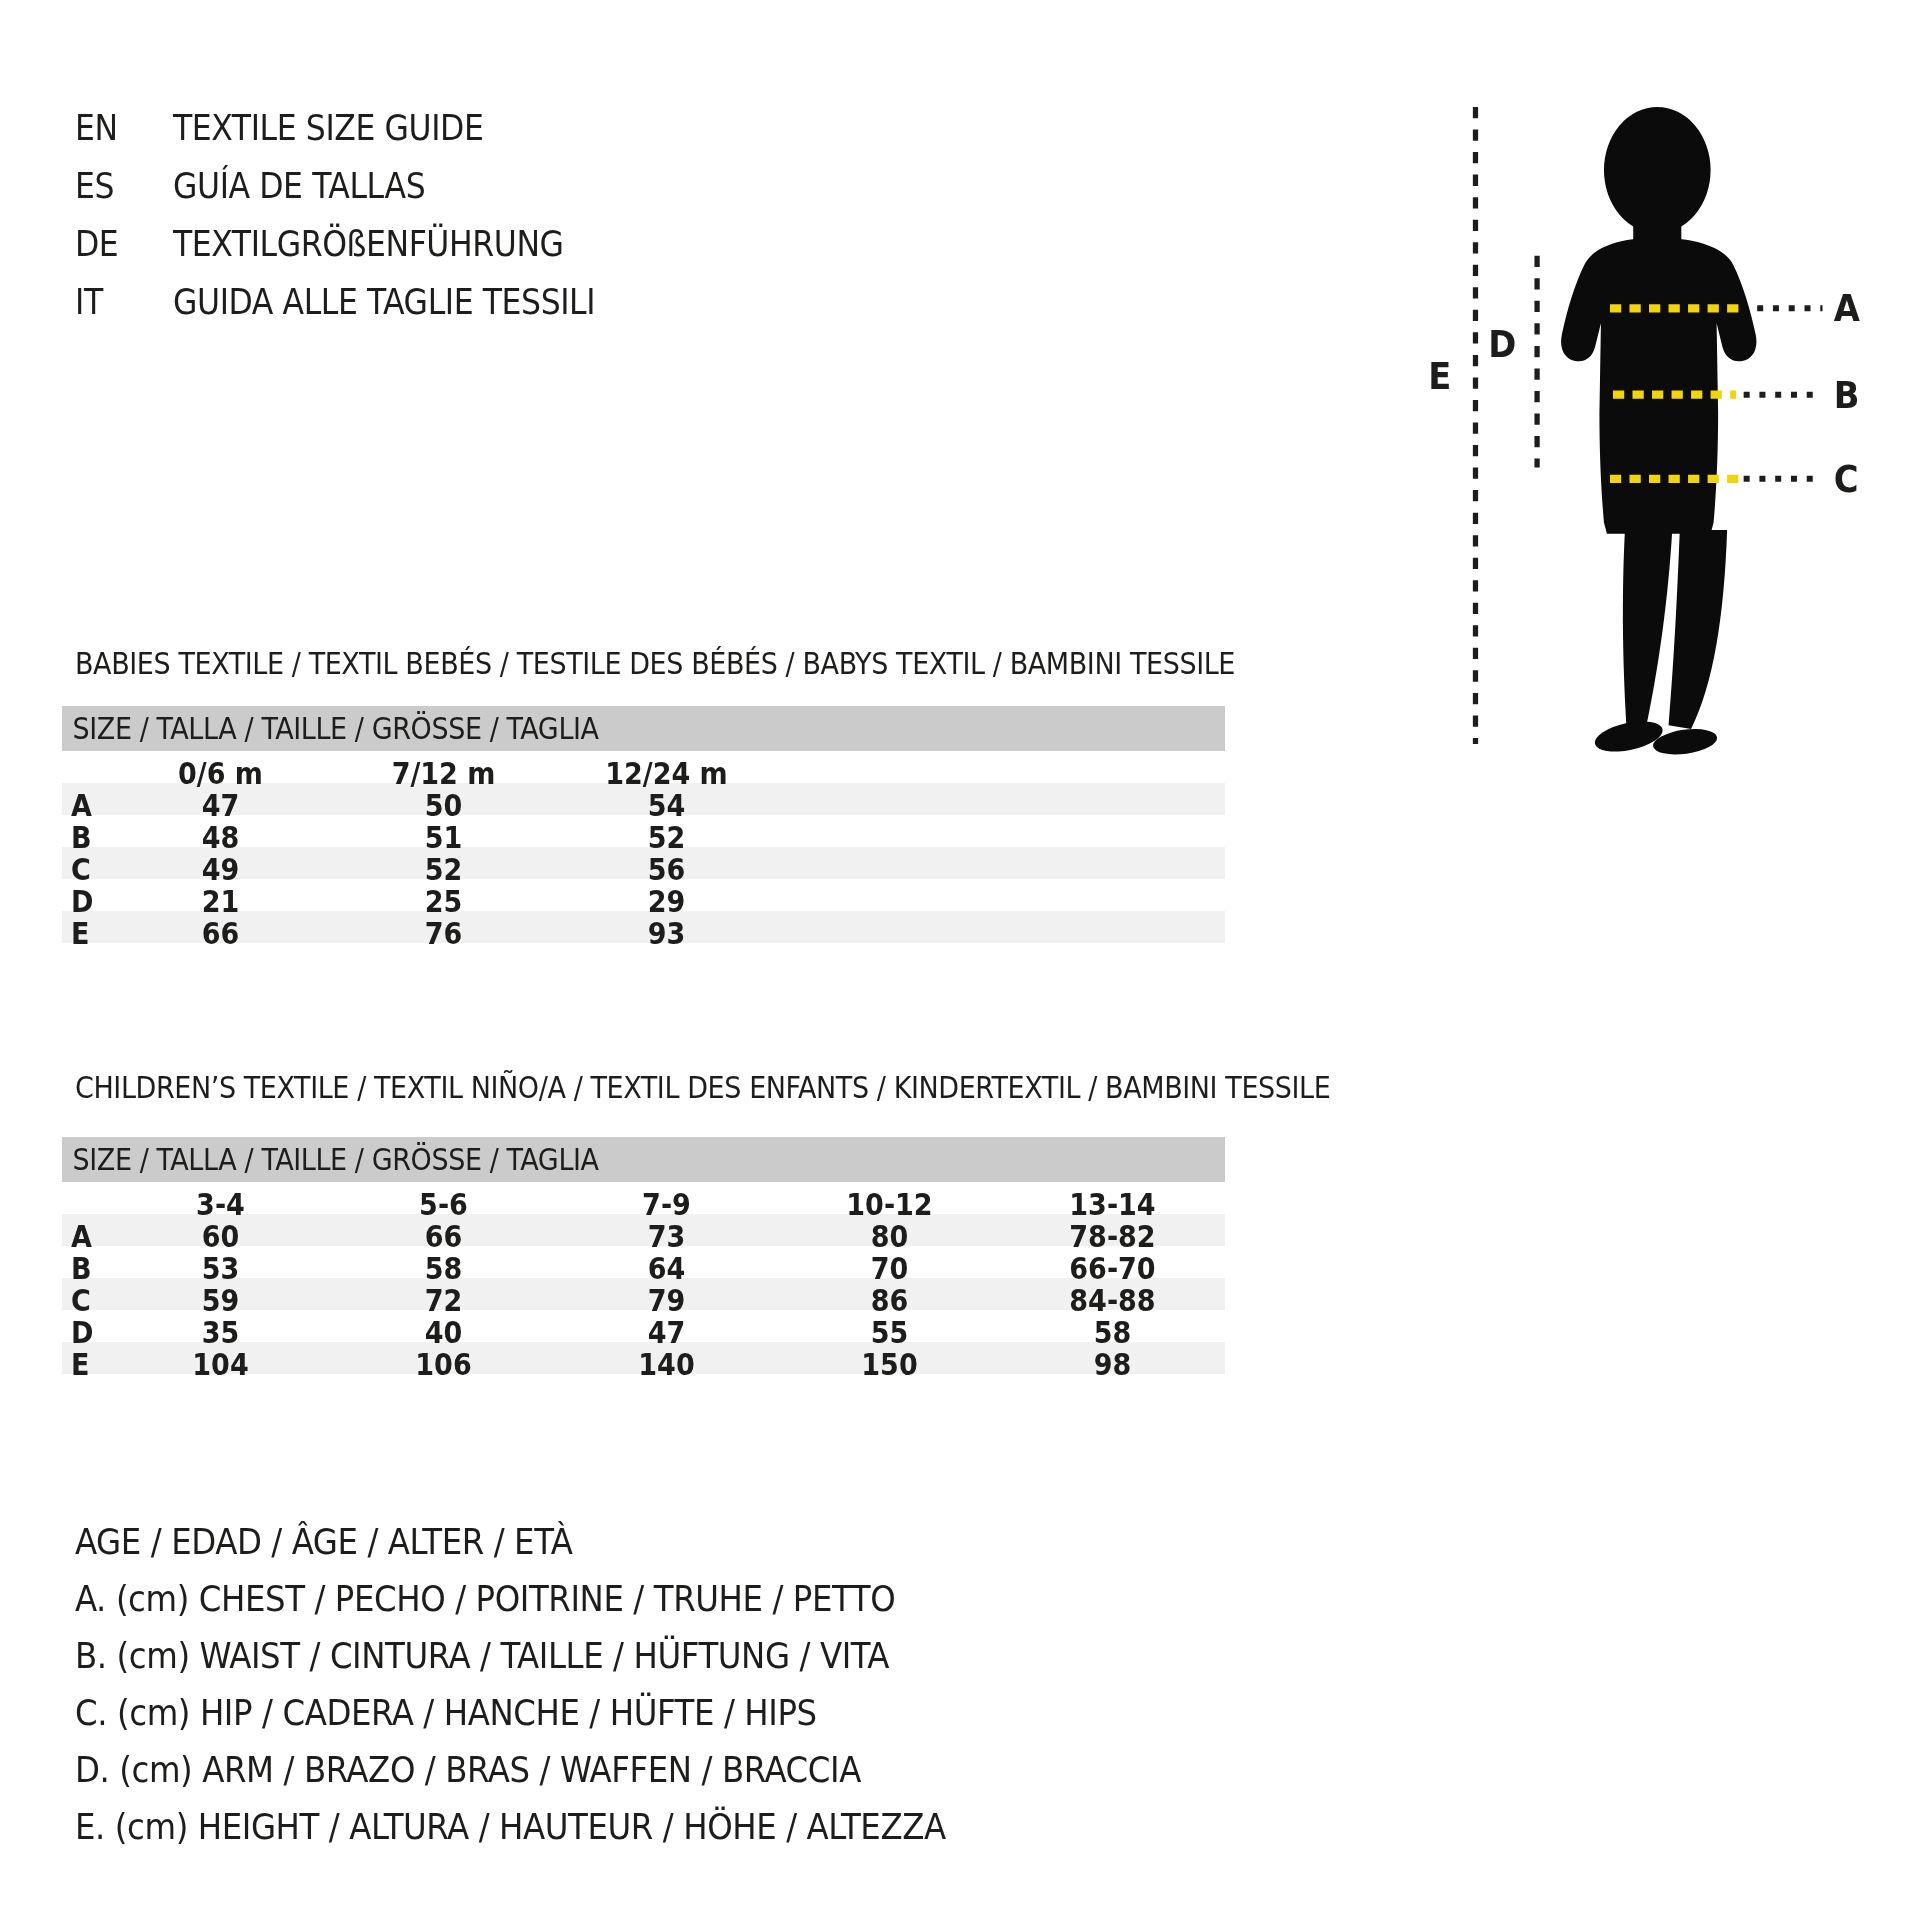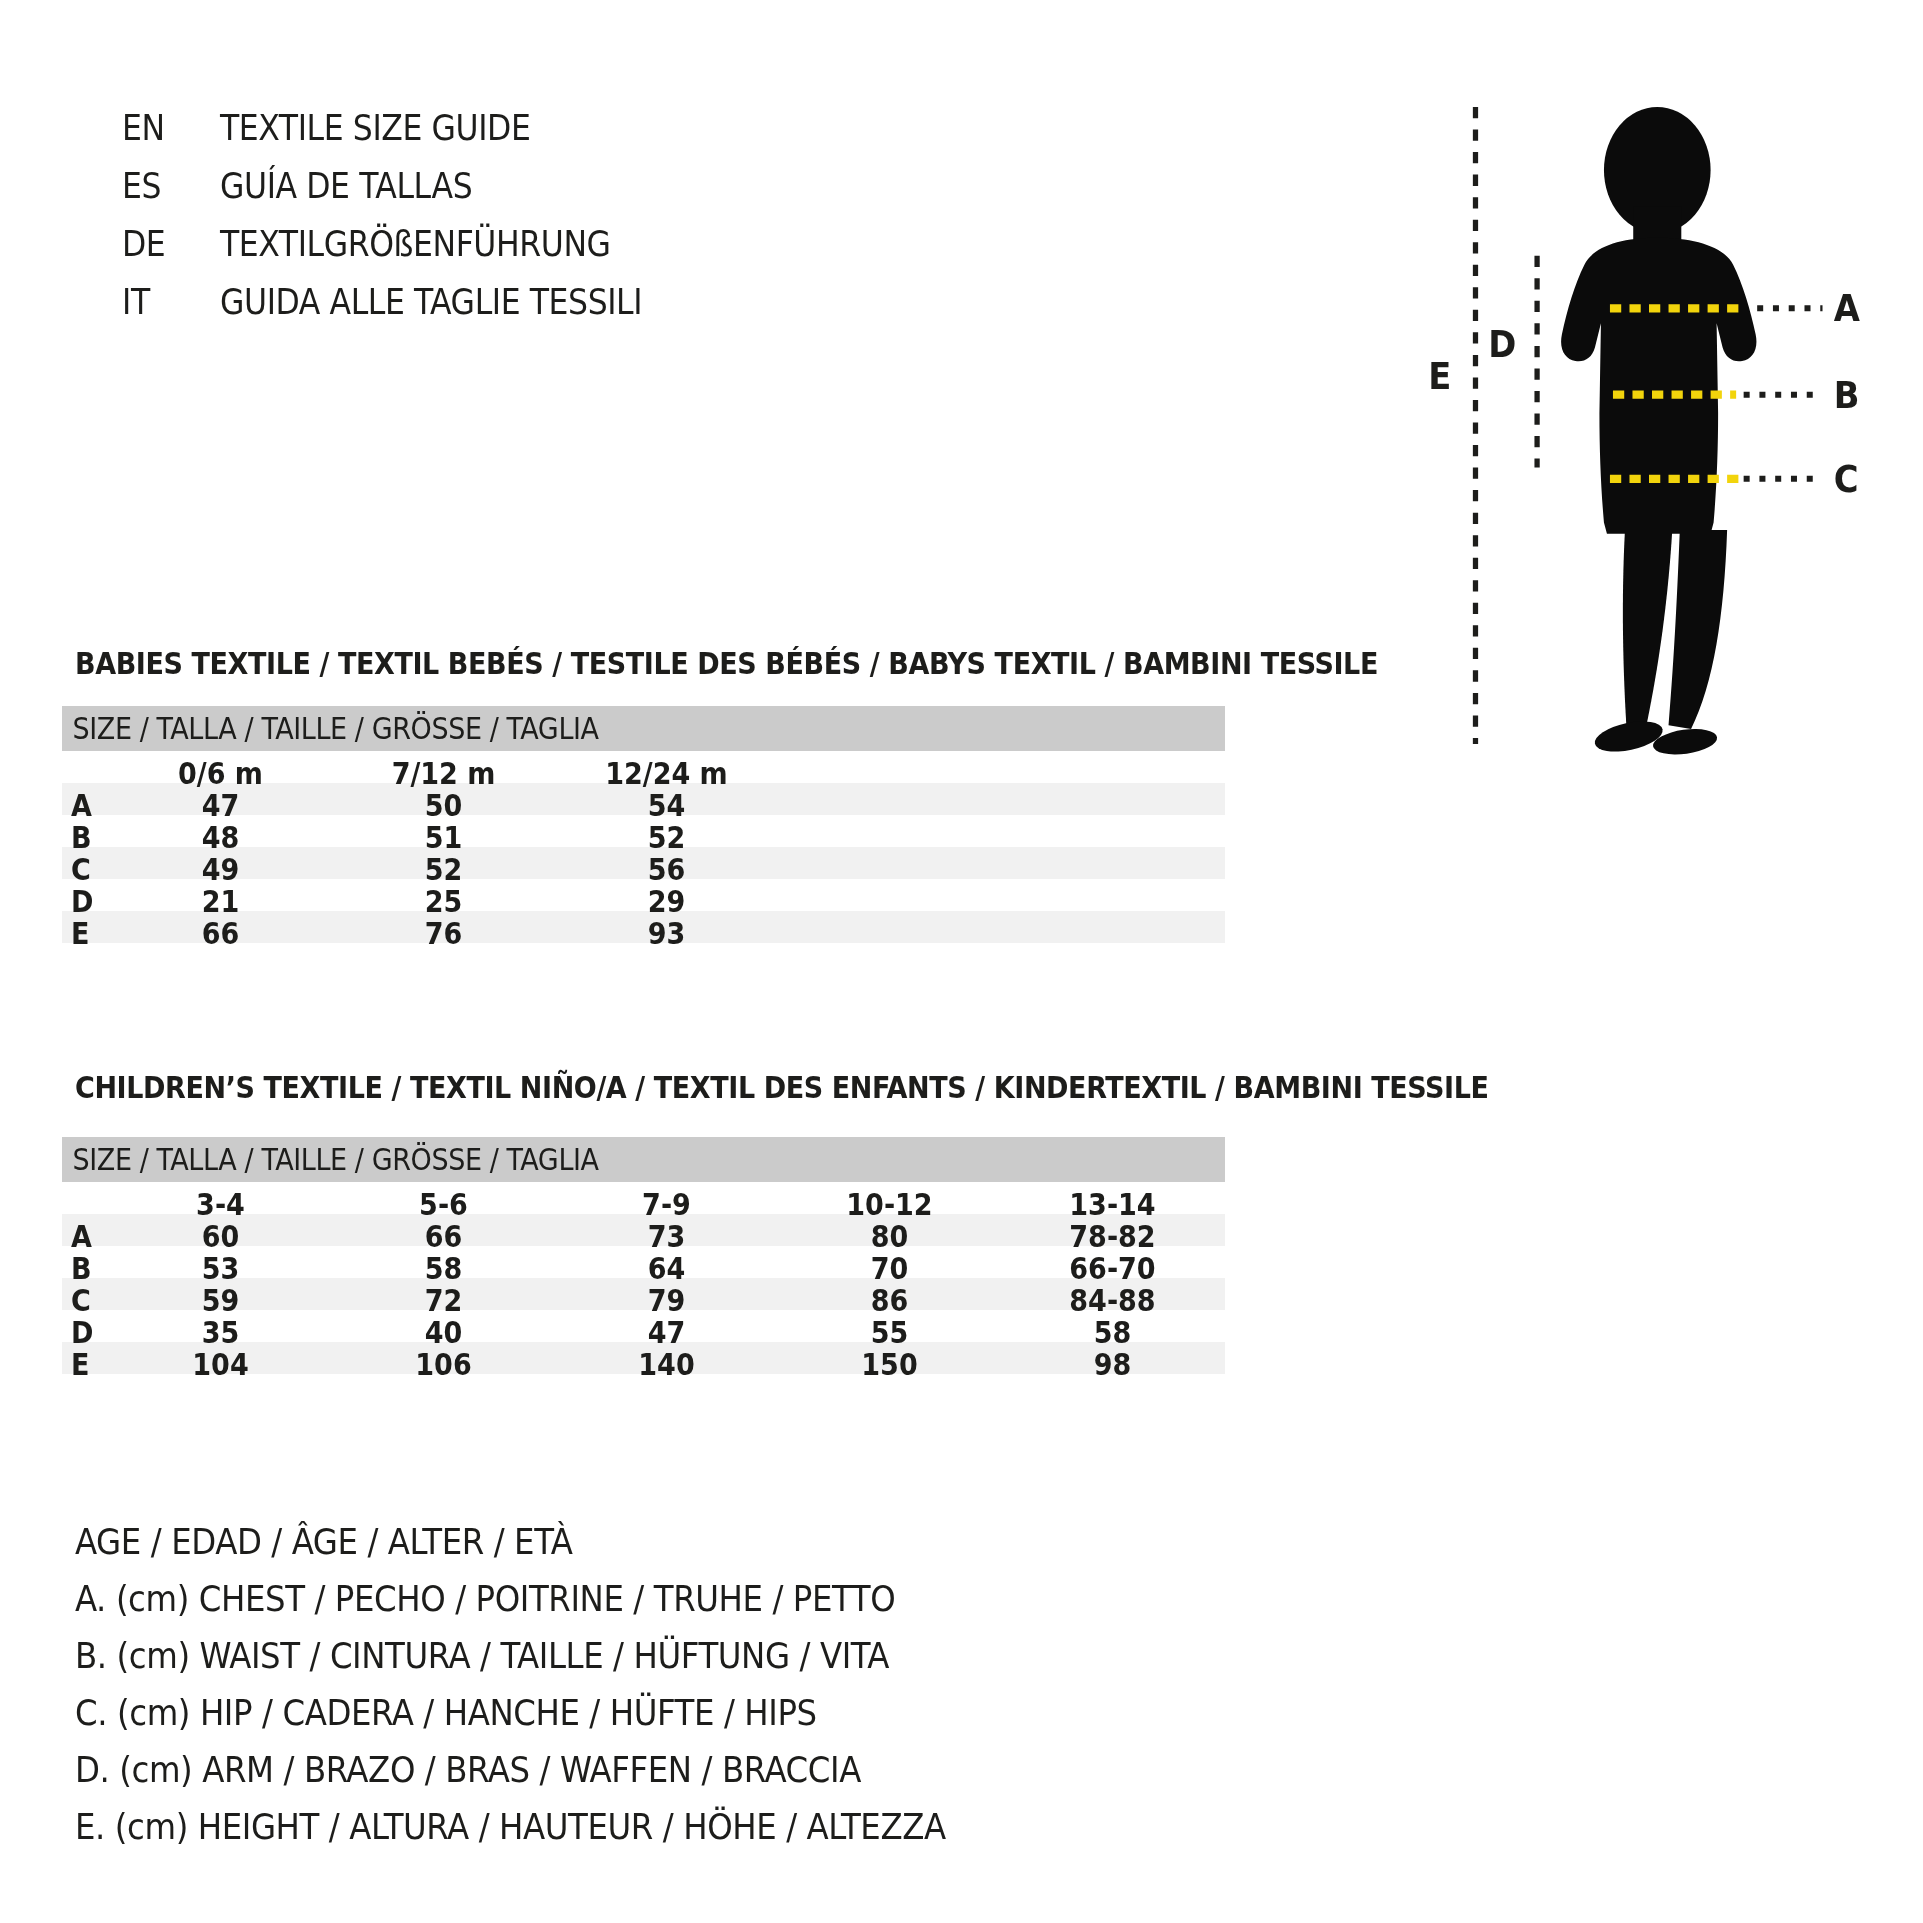--- a/index.html
+++ b/index.html
@@ -6,23 +6,23 @@
   body{
     width:1924px;height:1924px;position:relative;background:#ffffff;
     font-family:"DejaVu Sans","Liberation Sans",sans-serif;
     font-stretch:condensed;
     color:#1d1d1b;overflow:hidden;
   }
   .cond{font-stretch:condensed;letter-spacing:-0.4px;}
   
   .lang-block{position:absolute;left:75px;top:99px;}
   .lang-row{display:flex;height:58px;line-height:58px;font-size:35px;white-space:nowrap;}
-  .lang-code{width:98px;flex:0 0 98px;margin-left:47px;}
-  
-  .section-title{position:absolute;left:75px;font-size:30px;white-space:nowrap;line-height:36px;font-weight:bold;}
+  .lang-code{width:98px;flex:0 0 98px;}
+  
+  .section-title{position:absolute;left:75px;font-size:30px;white-space:nowrap;line-height:36px;}
   #babies-title{top:646px;}
   #children-title{top:1070px;}
   
   .size-table{position:absolute;left:62px;width:1163px;}
   #babies-table{top:706px;}
   #children-table{top:1137px;}
   .size-bar{height:45px;line-height:45px;background:#cbcbcb;font-size:30px;padding-left:10.5px;box-sizing:border-box;white-space:nowrap;}
   .t-row{height:32px;line-height:45px;display:grid;grid-template-columns:47px repeat(5,223px);font-size:30px;font-weight:bold;}
   .t-row.striped{background:#f1f1f1;}
   .t-label{padding-left:9px;text-align:left;}

